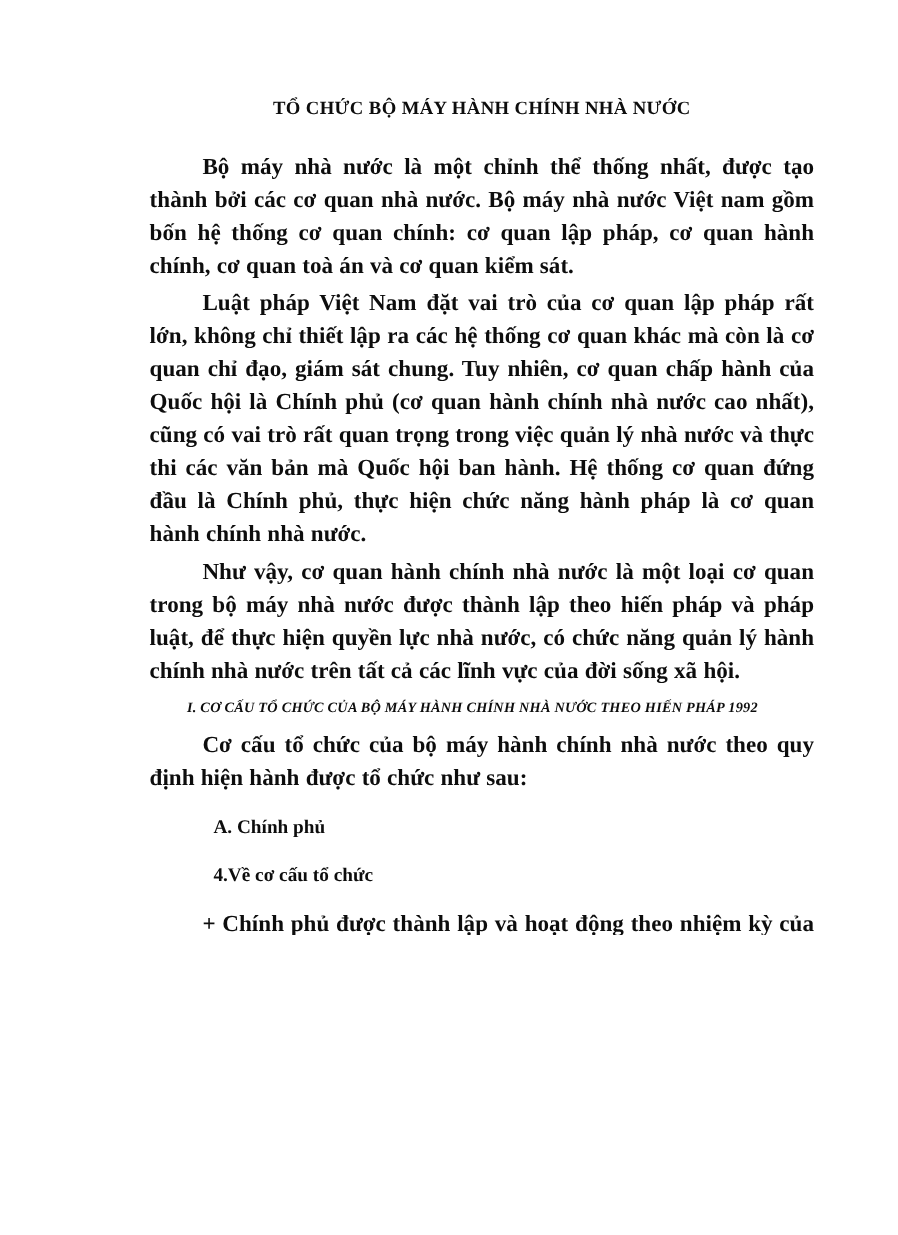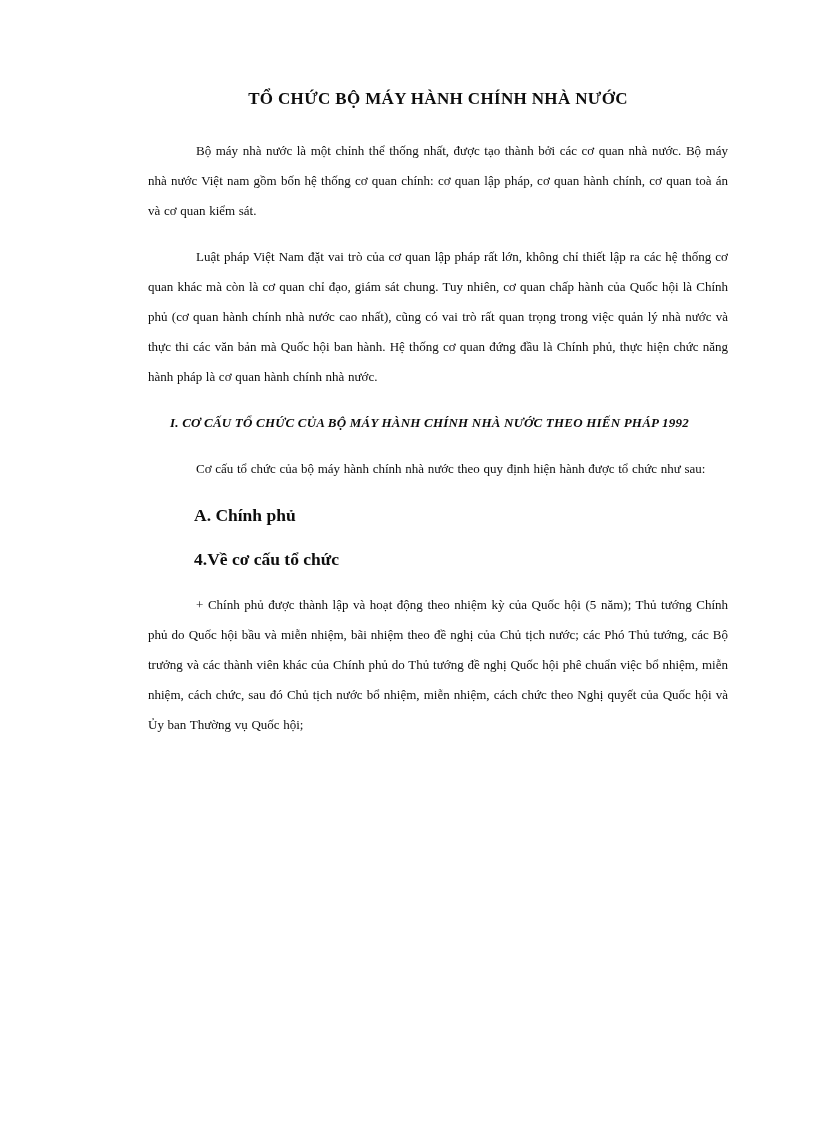--- a/index.html
+++ b/index.html
@@ -30,28 +30,29 @@
     font-size: 17px;
     font-weight: bold;
     text-align: center;
     letter-spacing: 0.35px;
     line-height: 30px;
     margin: 0 0 22px 0;
     white-space: pre-wrap;
   }
 
   p.body-par {
-    margin: 16px;
-    font-size: 13px;
+    margin: 4px;
+    font-size: 21px;
     line-height: 30px;
     text-align: justify;
     text-indent: 48px;
     text-justify: inter-word;
     word-spacing: 0.4px;
     white-space: pre-wrap;
+    font-weight: bold;
   }
 
   h2.section-head {
     margin: 0;
     font-size: 13px;
     font-weight: bold;
     line-height: 30px;
     text-align: justify;
     text-indent: 38px;
     letter-spacing: 0.2px;
@@ -86,20 +87,21 @@
 <div class="page">
 
   <div class="content">
 
     <h1 class="doc-title">TỔ CHỨC BỘ MÁY HÀNH CHÍNH NHÀ NƯỚC</h1>
 
     <p class="body-par">Bộ máy nhà nước là một chỉnh thể thống nhất, được tạo thành bởi các cơ quan nhà nước. Bộ máy nhà nước Việt nam gồm bốn hệ thống cơ quan chính: cơ quan lập pháp, cơ quan hành chính, cơ quan toà án và cơ quan kiểm sát.</p>
 
     <p class="body-par">Luật pháp Việt Nam đặt vai trò của cơ quan lập pháp rất lớn, không chỉ thiết lập ra các hệ thống cơ quan khác mà còn là cơ quan chỉ đạo, giám sát chung. Tuy nhiên, cơ quan chấp hành của Quốc hội là Chính phủ (cơ quan hành chính nhà nước cao nhất), cũng có vai trò rất quan trọng trong việc quản lý nhà nước và thực thi các văn bản mà Quốc hội ban hành. Hệ thống cơ quan đứng đầu là Chính phủ, thực hiện chức năng hành pháp là cơ quan hành chính nhà nước.</p>
 
+    <p class="body-par">Như vậy, cơ quan hành chính nhà nước là một loại cơ quan trong bộ máy nhà nước được thành lập theo hiến pháp và pháp luật, để thực hiện quyền lực nhà nước, có chức năng quản lý hành chính nhà nước trên tất cả các lĩnh vực của đời sống xã hội.</p>
 
     <h2 class="section-head">I. CƠ CẤU TỔ CHỨC CỦA BỘ MÁY HÀNH CHÍNH NHÀ NƯỚC THEO HIẾN PHÁP 1992</h2>
 
     <p class="body-par">Cơ cấu tổ chức của bộ máy hành chính nhà nước theo quy định hiện hành được tổ chức như sau:</p>
 
     <h3 class="sub-head">A. Chính phủ</h3>
 
     <h3 class="sub-head">4.Về cơ cấu tổ chức</h3>
 
     <p class="body-par">+ Chính phủ được thành lập và hoạt động theo nhiệm kỳ của Quốc hội (5 năm); Thủ tướng Chính phủ do Quốc hội bầu và miễn nhiệm, bãi nhiệm theo đề nghị của Chủ tịch nước; các Phó Thủ tướng, các Bộ trưởng và các thành viên khác của Chính phủ do Thủ tướng đề nghị Quốc hội phê chuẩn việc bổ nhiệm, miễn nhiệm, cách chức, sau đó Chủ tịch nước bổ nhiệm, miễn nhiệm, cách chức theo Nghị quyết của Quốc hội và Ủy ban Thường vụ Quốc hội;</p>

